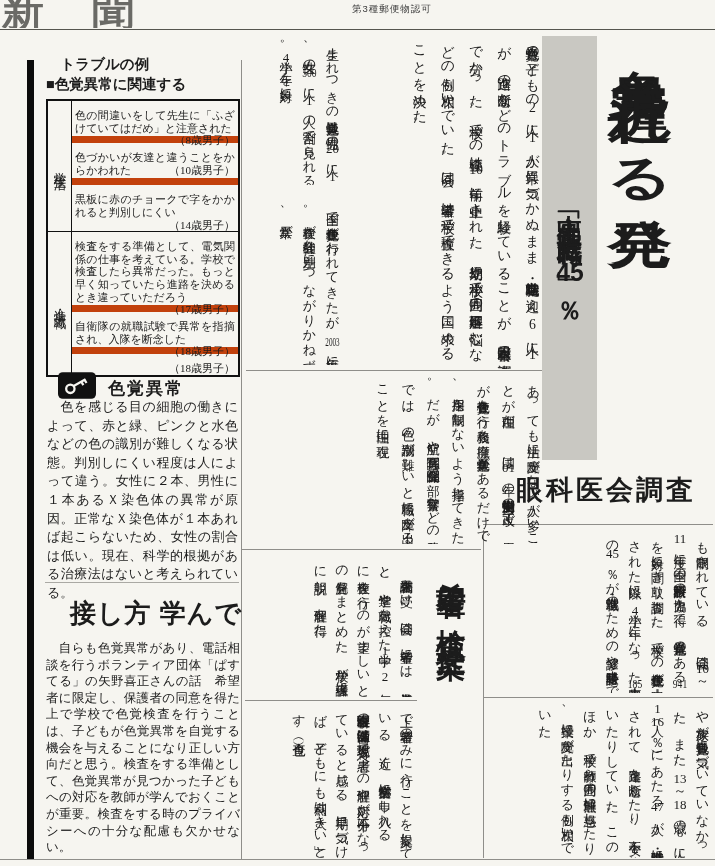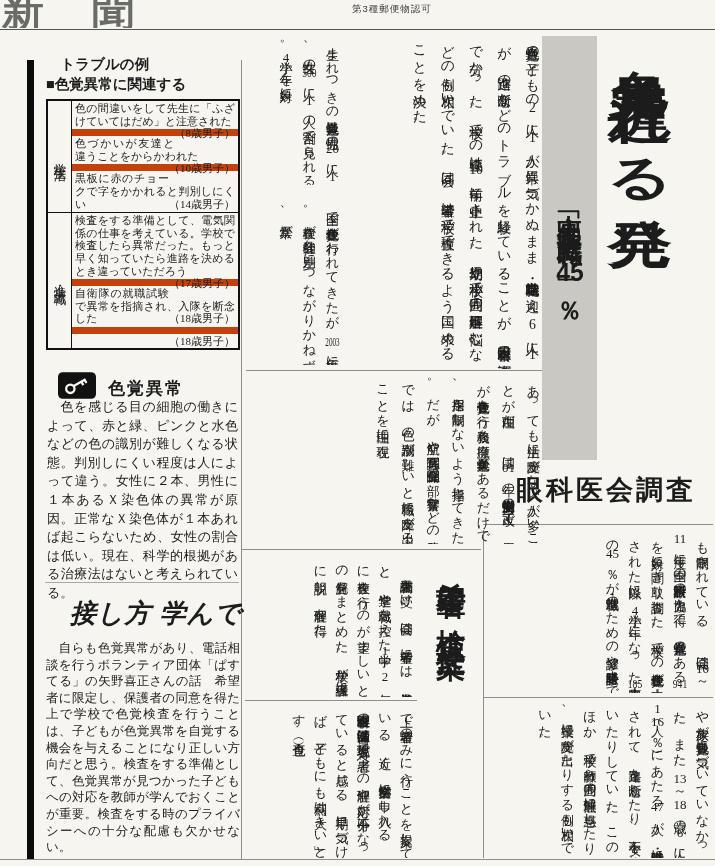--- a/index.html
+++ b/index.html
@@ -44,28 +44,28 @@
              line-height:62px; letter-spacing:3px; }
   
   .tbl-title { position:absolute; font-weight:bold; font-size:14.5px; line-height:20px; }
   .tbl { position:absolute; border:2px solid #111; }
   .tgroup { display:flex; }
   .tgroup + .tgroup { border-top:1px solid #111; }
   .glabel { flex:none; width:24px; border-right:1px solid #111;
             writing-mode:vertical-rl; text-orientation:mixed;
             display:grid; place-items:center; font-size:12.5px; letter-spacing:2px; }
   .gitems { flex:1; }
-  .gitem { padding:1px 3px 2px 3px; font-size:11px; line-height:12.6px; text-align:justify; }
+  .gitem { padding:8px 3px 2px 3px; font-size:11px; line-height:12.6px; text-align:justify; }
   .gitem + .gitem { border-top:7px solid #c2410c; }
   .attr { float:right; }
   
   .exp-title { position:absolute; font-weight:bold; font-size:17px; letter-spacing:2px; }
   .exp-body, .com-body { position:absolute; text-align:justify; }
   .exp-body { font-size:13px; line-height:18.6px; }
-  .com-title { position:absolute; font-weight:bold; font-size:26px; letter-spacing:1px;font-style:italic; }
+  .com-title { position:absolute; font-weight:bold; font-size:26px; letter-spacing:1px; }
   .com-body { font-size:12.5px; line-height:16.6px; }
   .keyicon { position:absolute; }
 </style>
 </head>
 <body>
 
 <div class="page">
 
   <div class="masthead">
     <div class="mastglyph" style="left:2px">新</div>

